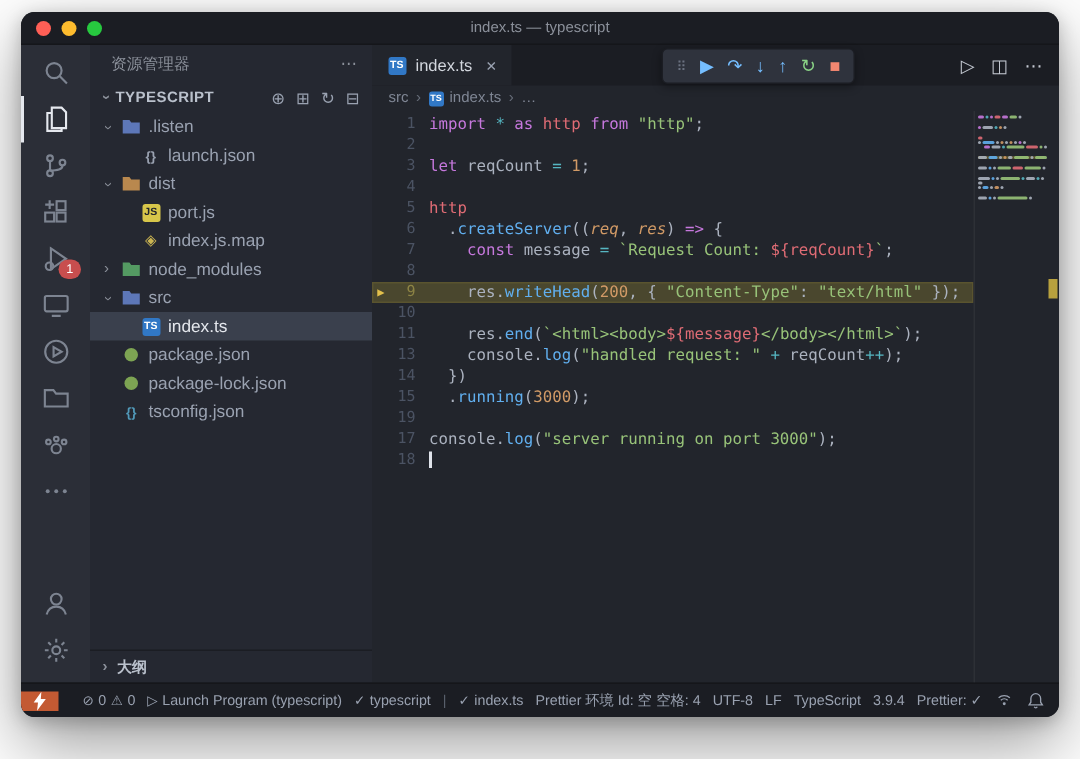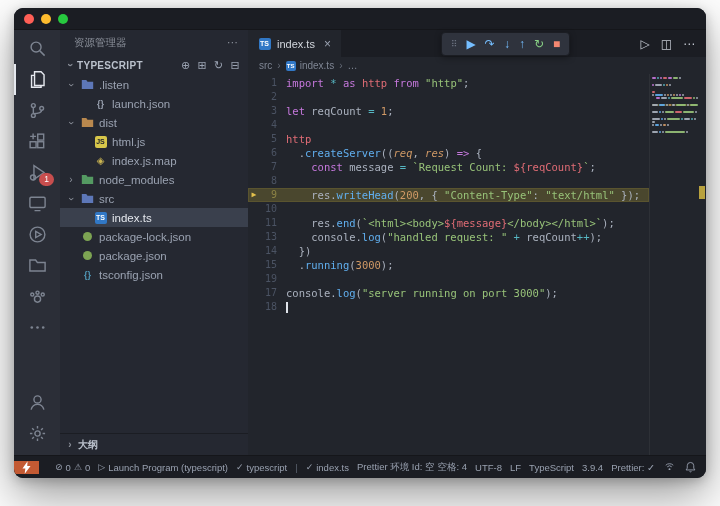--- a/index.html
+++ b/index.html
@@ -94,20 +94,21 @@
 
 <div class="stage">
   <div class="window">
 
     <div class="titlebar">
       <div class="lights">
         <span class="light red"></span>
         <span class="light yellow"></span>
         <span class="light green"></span>
       </div>
+      <div class="win-title">index.ts — typescript</div>
     </div>
 
     <div class="main">
 
       <div class="activitybar" id="activitybar">
           <div class="ab-item">
             <svg width="19" height="19" viewBox="0 0 16 16">
               <circle cx="6.8" cy="6.8" r="4.2"></circle>
               <path d="M10 10l4 4"></path>
             </svg>
@@ -229,21 +230,21 @@
                   <path d="M1 1h5.5L8 3h7v9H1z" fill="#b9884e" stroke="none"></path>
                 </svg>
               </span>
               <span class="tree-label">dist</span>
             </div>
             <div class="tree-row" style="padding-left: 19px;">
               <span class="chev"></span>
               <span class="ficon">
                 <span class="badge-sq" style="background: rgb(215, 198, 74); color: rgb(34, 37, 44);">JS</span>
               </span>
-              <span class="tree-label">html.js</span>
+              <span class="tree-label">port.js</span>
             </div>
             <div class="tree-row" style="padding-left: 19px;">
               <span class="chev"></span>
               <span class="ficon">
                 <span style="color: rgb(203, 181, 82); font-size: 10px;">◈</span>
               </span>
               <span class="tree-label">index.js.map</span>
             </div>
             <div class="tree-row" style="padding-left: 6px;">
               <span class="chev">›</span>
@@ -268,28 +269,28 @@
               <span class="ficon">
                 <span class="badge-sq" style="background: rgb(49, 120, 198); color: rgb(255, 255, 255);">TS</span>
               </span>
               <span class="tree-label">index.ts</span>
             </div>
             <div class="tree-row" style="padding-left: 6px;">
               <span class="chev"></span>
               <span class="ficon">
                 <span class="npm-dot" style="background: rgb(125, 164, 83);"></span>
               </span>
+              <span class="tree-label">package.json</span>
+            </div>
+            <div class="tree-row" style="padding-left: 6px;">
+              <span class="chev"></span>
+              <span class="ficon">
+                <span class="npm-dot" style="background: rgb(125, 164, 83);"></span>
+              </span>
               <span class="tree-label">package-lock.json</span>
-            </div>
-            <div class="tree-row" style="padding-left: 6px;">
-              <span class="chev"></span>
-              <span class="ficon">
-                <span class="npm-dot" style="background: rgb(125, 164, 83);"></span>
-              </span>
-              <span class="tree-label">package.json</span>
             </div>
             <div class="tree-row" style="padding-left: 6px;">
               <span class="chev"></span>
               <span class="ficon">
                 <span class="json-gl" style="color: rgb(81, 154, 186);">{}</span>
               </span>
               <span class="tree-label">tsconfig.json</span>
             </div>
           </div>
         <div class="outline-row">

